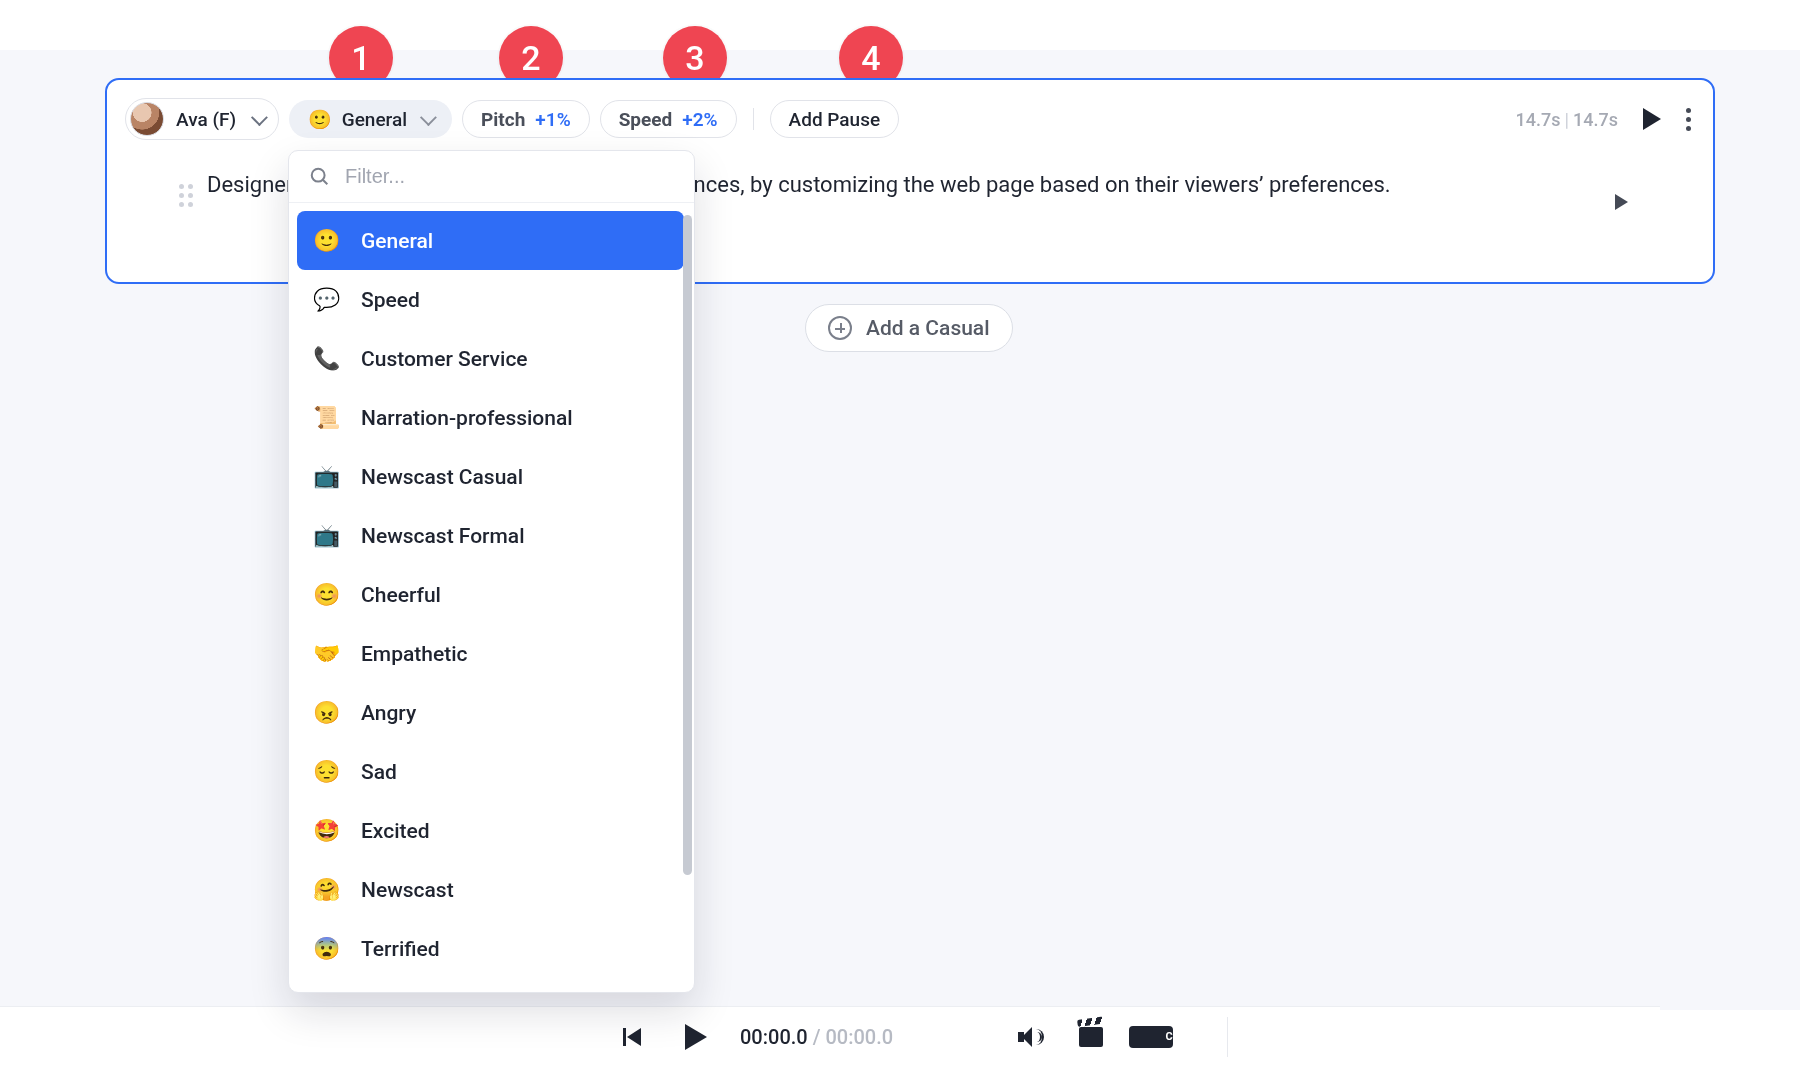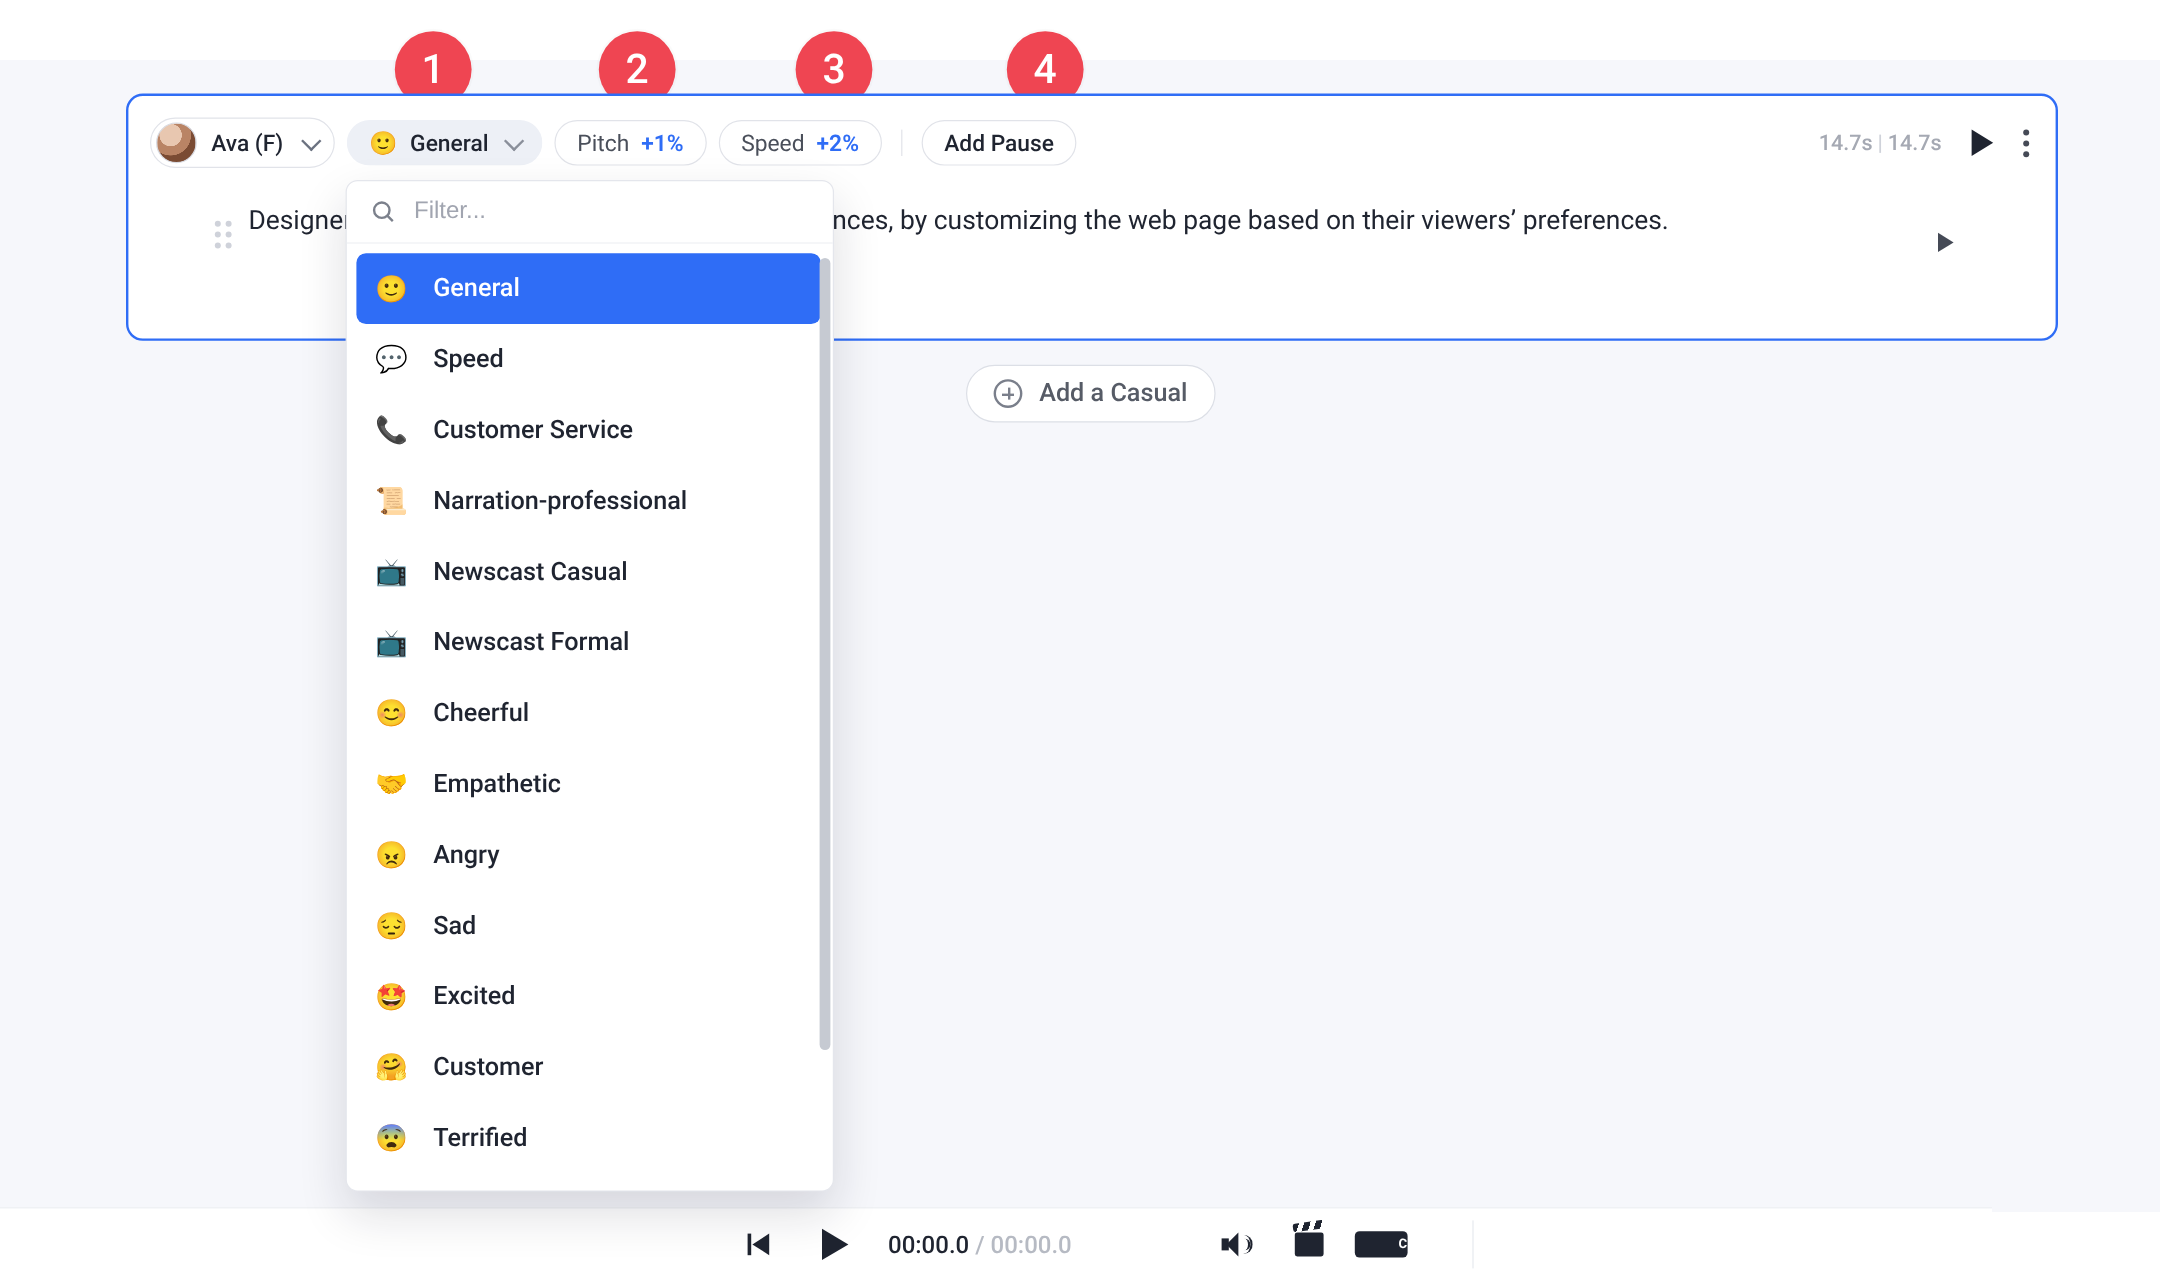--- a/index.html
+++ b/index.html
@@ -52,21 +52,21 @@
     padding: 0 18px;
     border: 1px solid #e1e3e9;
     border-radius: 999px;
     background: #fff;
     font-size: 19px;
     font-weight: 500;
     color: #1f2430;
     white-space: nowrap;
   }
   .pill.shaded { background: #edf0f6; border-color: transparent; }
-  .pill .muted { color: #4a4f5a; font-weight: 400; }
+  .pill .muted { color: #4a4f5a; font-weight: 700; }
   .pill .accent { color: #2f6df6; font-weight: 600; }
 
   .voice-chip {
     display: inline-flex; align-items: center; gap: 12px;
     height: 42px; padding: 0 14px 0 4px;
     border: 1px solid #e1e3e9; border-radius: 999px; background: #fff;
     font-size: 19px; font-weight: 500;
   }
   .avatar-circle {
     width: 34px; height: 34px; border-radius: 50%;
@@ -423,21 +423,21 @@
       <div class="dd-item">
         <span class="emj">😔</span>
         <span>Sad</span>
       </div>
       <div class="dd-item">
         <span class="emj">🤩</span>
         <span>Excited</span>
       </div>
       <div class="dd-item">
         <span class="emj">🤗</span>
-        <span>Customer</span>
+        <span>Newscast</span>
       </div>
       <div class="dd-item">
         <span class="emj">😨</span>
         <span>Terrified</span>
       </div>
     </div>
 </div>
 
 <div class="add-block">
   <span class="plus-circ"></span>

